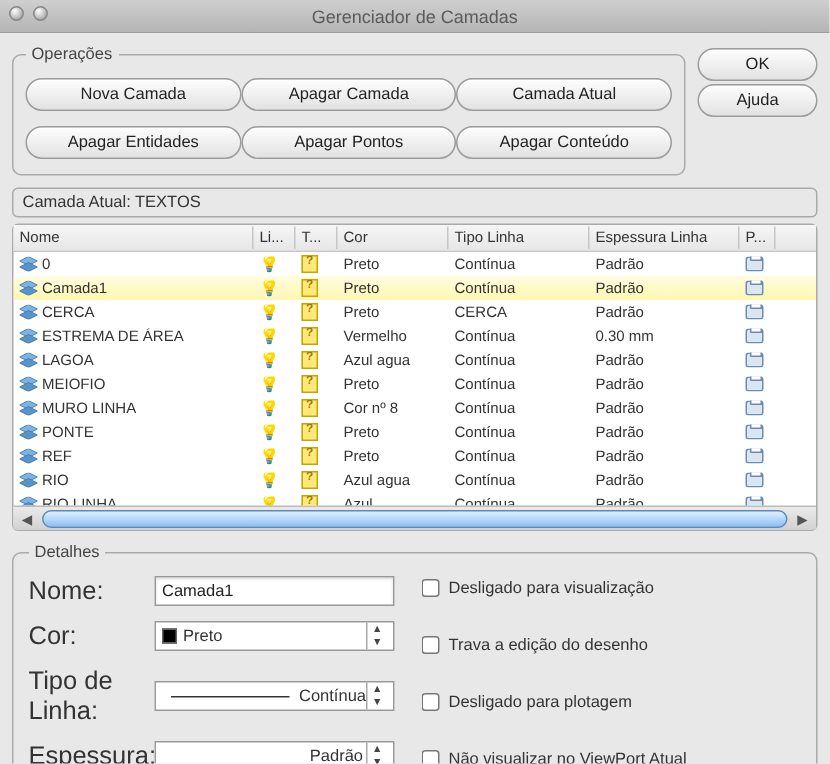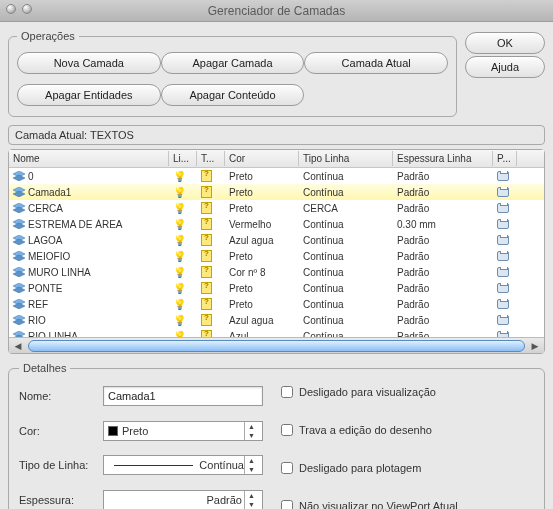--- a/index.html
+++ b/index.html
@@ -145,21 +145,21 @@
 }
 fieldset.details {
   border: 1px solid #aaa;
   border-radius: 6px;
   padding: 10px 10px 12px 10px;
   margin-top: 8px;
 }
 fieldset.details legend { padding: 0 4px; font-size: 11px; color:#444; }
 .details-body { display: flex; gap: 18px; }
 .form-col { display:grid; grid-template-columns: 84px 160px; row-gap: 10px; align-items:center; }
-.form-col label { font-size:11px; text-align:left; }
+.form-col label { font-size:17px; text-align:left; }
 .form-input {
   height:20px; border:1px solid #999; background:#fff; padding:0 4px;
   font-size:11px; color:#222; box-shadow: inset 0 1px 2px rgba(0,0,0,0.15);
 }
 .combo {
   height:20px; border:1px solid #999; background:#fff; display:flex; align-items:center; justify-content:space-between;
   padding:0 4px; font-size:11px; position:relative;
 }
 .combo .swatch { width:10px; height:10px; border:1px solid #666; display:inline-block; margin-right:4px; }
 .combo .line { flex:1; border-top:1px solid #333; margin-right:6px; margin-left:6px;}
@@ -185,20 +185,21 @@
 
 <div class="window-body">
   <div class="top-area">
     <fieldset class="ops">
       <legend>Operações</legend>
       <div class="btn-grid">
         <button class="pill-btn">Nova Camada</button>
         <button class="pill-btn">Apagar Camada</button>
         <button class="pill-btn">Camada Atual</button>
         <button class="pill-btn">Apagar Entidades</button>
+        <button class="pill-btn">Apagar Pontos</button>
         <button class="pill-btn">Apagar Conteúdo</button>
       </div>
     </fieldset>
     <div class="side-btns">
       <button class="pill-btn">OK</button>
       <button class="pill-btn">Ajuda</button>
     </div>
   </div>
 
   <div class="current-layer">

